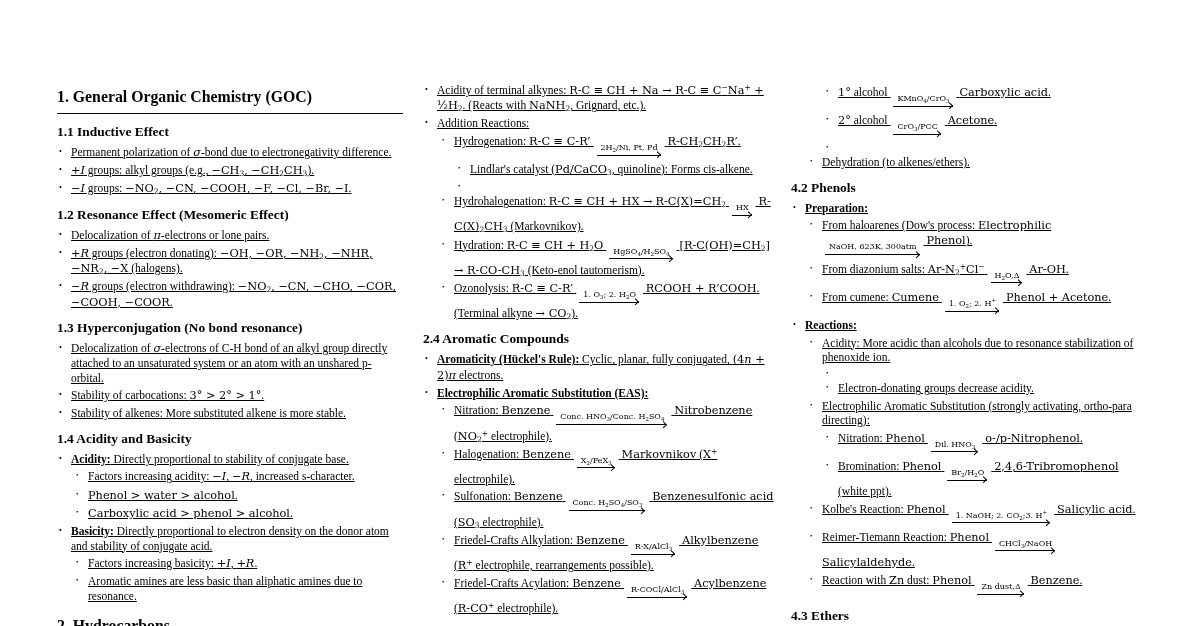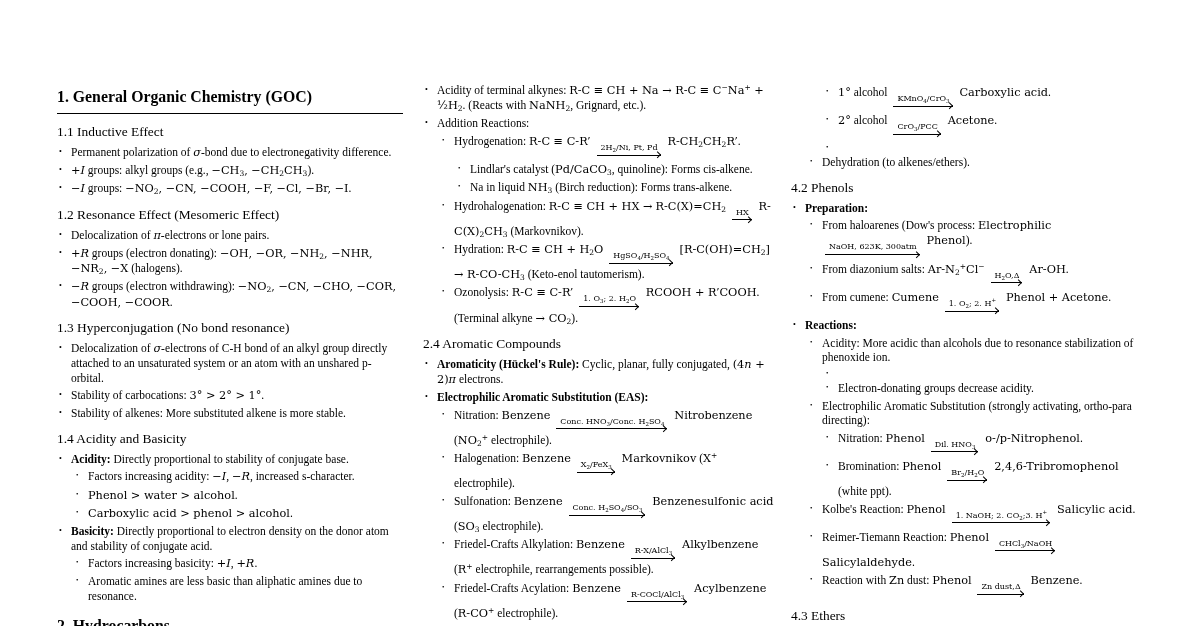--- a/index.html
+++ b/index.html
@@ -10,29 +10,29 @@
   .page{display:flex;padding:79px 0 0 57px;box-sizing:border-box;width:1191px;height:626px;}
   .col{flex:none;overflow:hidden;}
   .col-1{width:346px;margin-right:20px;}
   .col-2{width:352px;margin-right:16px;padding-top:1px;}
   .col-3{width:348px;padding-top:3px;}
   .h1{
     font-size:15.8px;font-weight:bold;line-height:1.2;
     border-bottom:1.6px solid #000;padding-bottom:6px;margin:9px 0 10px 0;
   }
   .h1.no-rule-yet{margin-top:14px;}
-  .h2{font-size:13.4px;font-weight:normal;margin:10px 0 5px 0;line-height:1.2;}
+  .h2{font-size:13.4px;font-weight:bold;margin:10px 0 5px 0;line-height:1.2;}
   .item{display:flex;margin:3px 0;}
   .item .b{flex:none;width:12px;text-align:left;font-size:8px;padding-top:2px;}
   .l1{padding-left:2px;}
   .l2{padding-left:19px;}
   .l2 .b{font-size:7px;}
   .l3{padding-left:35px;}
   .l3 .b{font-size:7px;}
-  .item .t{flex:1;min-width:0;}
+  .item .t{flex:1;min-width:0;text-decoration:underline;}
   .m{font-family:"DejaVu Serif", serif;font-size:11.3px;}
   .i{font-style:italic;}
   sub{font-size:7.5px;vertical-align:-2px;line-height:0;}
   sup{font-size:7.5px;vertical-align:4px;line-height:0;}
   .rx{display:inline-flex;flex-direction:column;align-items:center;vertical-align:-5px;margin:0 3px;}
   .rx .lbl{font-size:8px;line-height:1.15;white-space:nowrap;padding:0 4px 1px 4px;font-family:"DejaVu Serif", serif;}
   .rx .lbl sub,.rx .lbl sup{font-size:5.5px;}
   .rx .sh{position:relative;width:100%;height:6px;align-self:stretch;}
   .rx .sh::before{content:'';position:absolute;left:0;right:1px;top:1.5px;border-top:1px solid #000;}
   .rx .sh::after{
@@ -132,21 +132,20 @@
             <span class="lbl">2H<sub>2</sub>/Ni, Pt, Pd</span>
             <span class="sh"></span>
           </span> <span class="m">R-CH<sub>2</sub>CH<sub>2</sub>R’</span>.</span>
       </div>
       <div class="item l3">
         <span class="b">•</span>
         <span class="t">Lindlar's catalyst (<span class="m">Pd/CaCO<sub>3</sub></span>, quinoline): Forms cis-alkene.</span>
       </div>
       <div class="item l3">
         <span class="b">•</span>
-        <span class="t">Na in liquid <span class="m">NH<sub>3</sub></span> (Birch reduction): Forms trans-alkene.</span>
       </div>
       <div class="item l2">
         <span class="b">•</span>
         <span class="t">Hydrohalogenation: <span class="m">R-C ≡ CH + HX →</span> <span class="m">R-C(X)=CH<sub>2</sub></span> <span class="rx">
             <span class="lbl">HX</span>
             <span class="sh"></span>
           </span> <span class="m">R-C(X)<sub>2</sub>CH<sub>3</sub></span> (Markovnikov).</span>
       </div>
       <div class="item l2">
         <span class="b">•</span>

